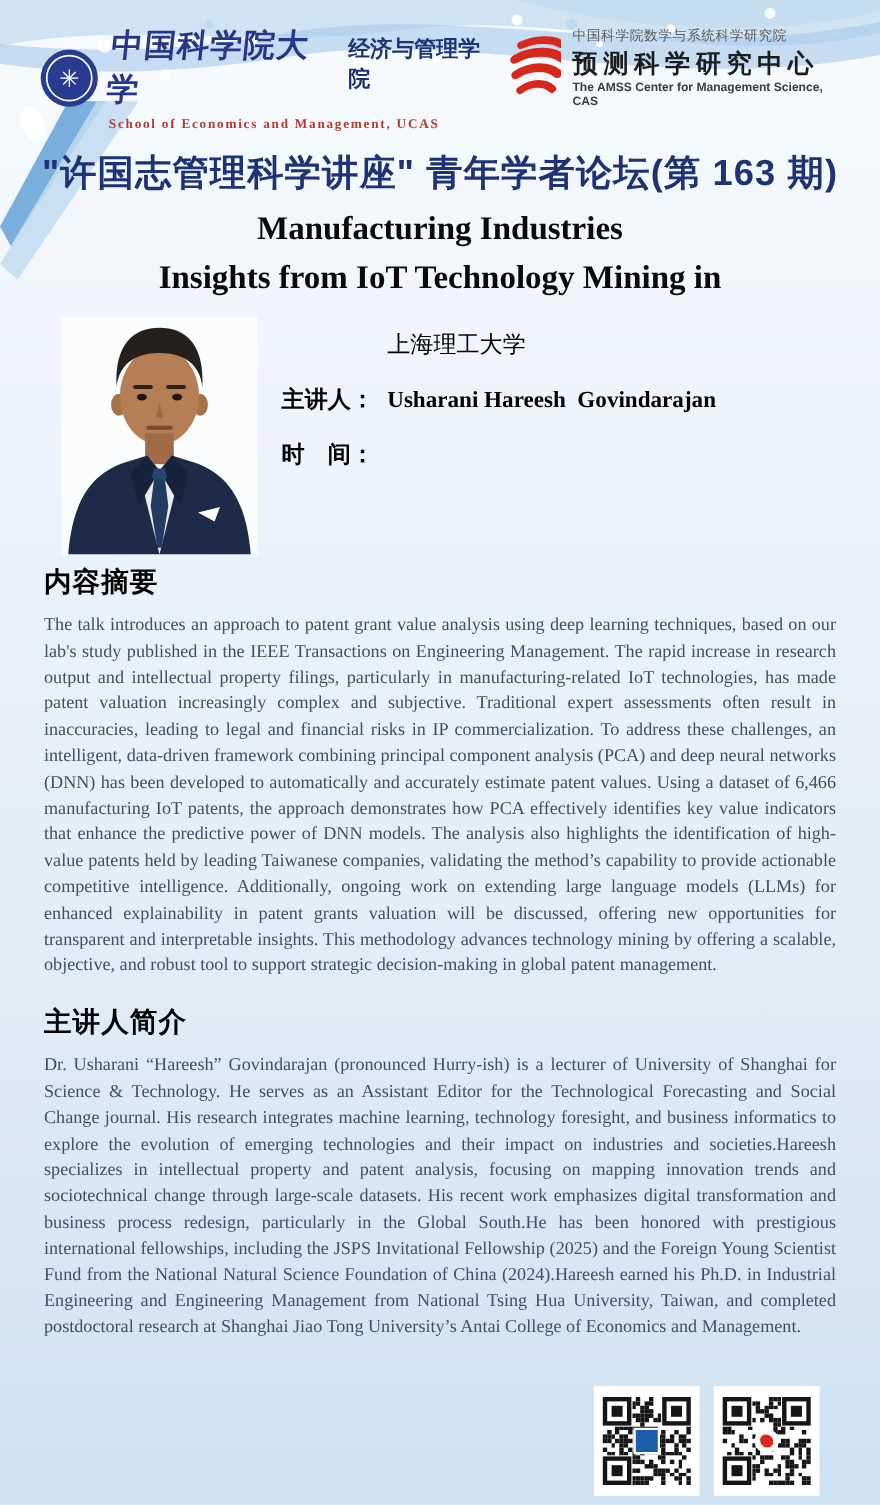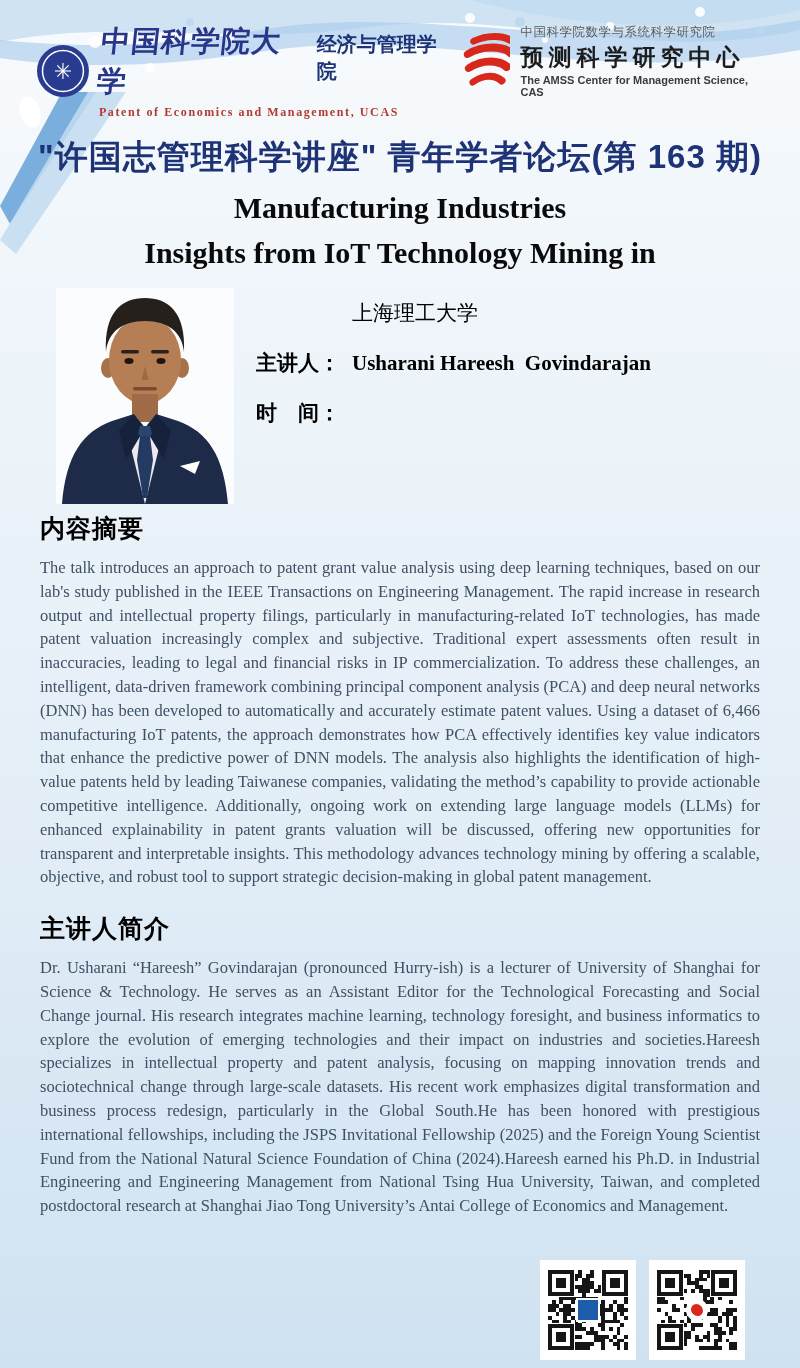--- a/index.html
+++ b/index.html
@@ -98,21 +98,21 @@
         <svg width="54" height="54" viewBox="0 0 54 54">
           <circle cx="27" cy="27" r="26" fill="#2a3c8f"></circle>
           <circle cx="27" cy="27" r="20.5" fill="none" stroke="#ffffff" stroke-width="1.5"></circle>
           <text x="27" y="35" font-size="22" fill="#ffffff" text-anchor="middle">✳</text>
         </svg>
         <div class="ucas-text">
           <div class="row1">
             <span class="ucas-cn">中国科学院大学</span>
             <span class="ucas-school-cn">经济与管理学院</span>
           </div>
-          <div class="ucas-school-en">Patent of Economics and Management, UCAS</div>
+          <div class="ucas-school-en">School of Economics and Management, UCAS</div>
         </div>
       </div>
 
       <div class="amss-logo">
         <svg width="54" height="58" viewBox="0 0 54 58">
           <g stroke="#d8281c" fill="none" stroke-linecap="round" transform="skewX(-8) translate(6 0)">
             <path d="M12 9 C24 3 40 3 48 8" stroke-width="7"></path>
             <path d="M8 22 C22 13 42 14 51 21" stroke-width="8"></path>
             <path d="M11 36 C24 27 40 28 49 35" stroke-width="8"></path>
             <path d="M17 50 C27 42 39 43 46 49" stroke-width="7"></path>

